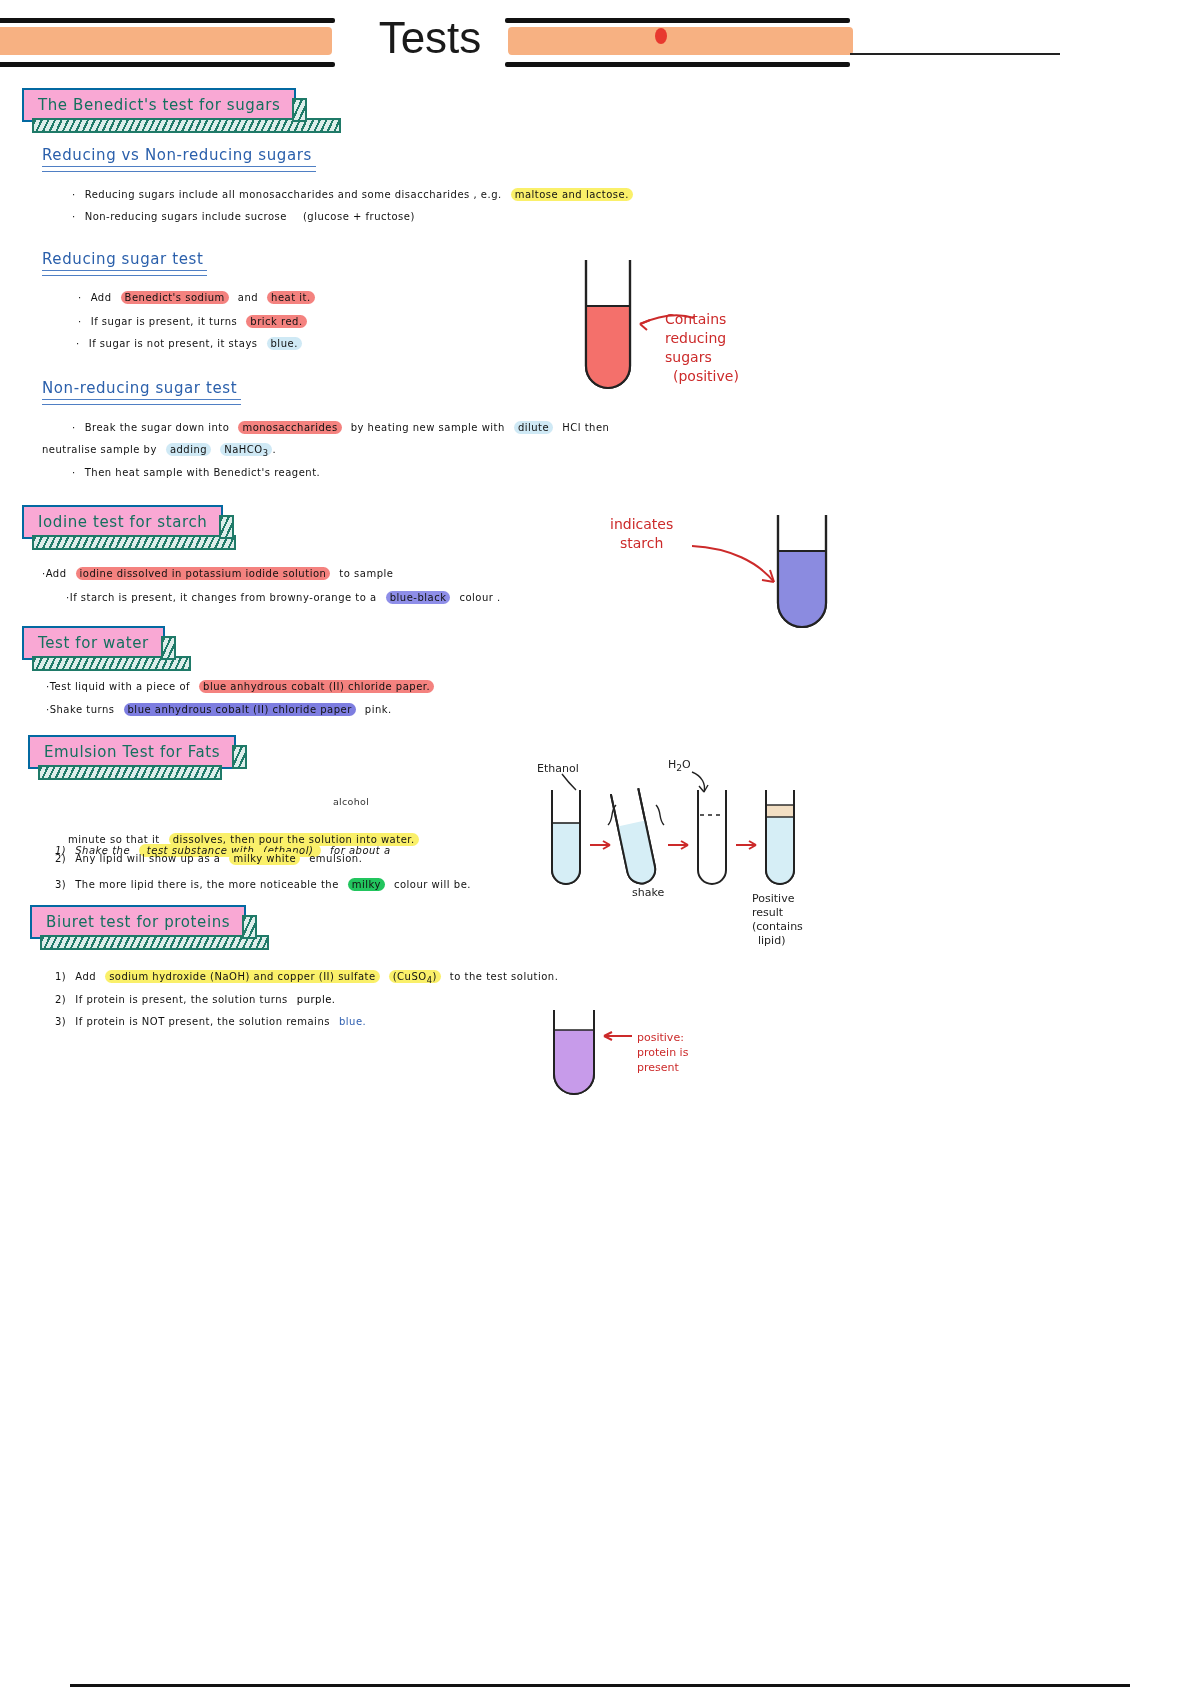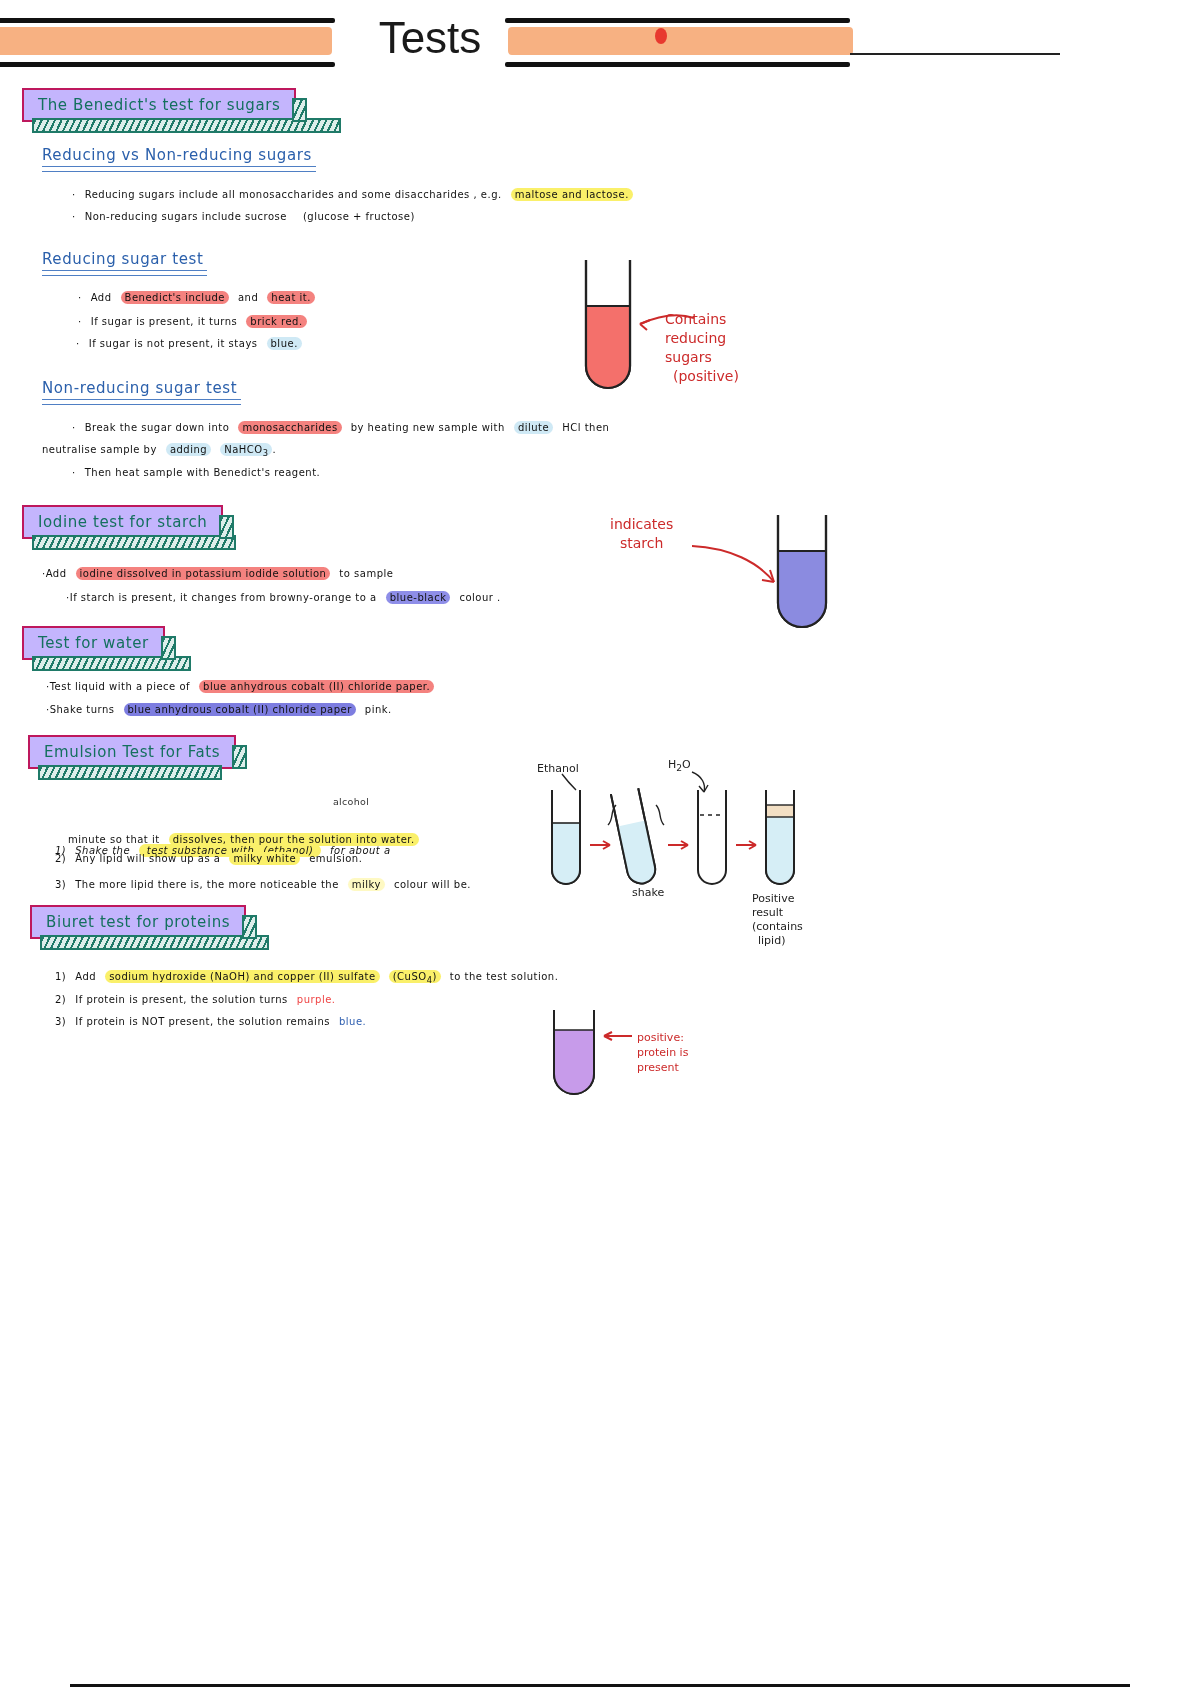--- a/index.html
+++ b/index.html
@@ -20,21 +20,21 @@
   .title{
     position:absolute;left:360px;top:12px;width:140px;text-align:center;
     font-family:"Liberation Sans",sans-serif;font-size:44px;color:#1a1a1a;
     letter-spacing:0px;line-height:52px;
   }
   .red-dot{position:absolute;width:12px;height:16px;background:#e8392f;border-radius:50%;}
 
   
   .sec{position:absolute;}
   .sec .box{
-    position:relative;border:2px solid #be185d;background:#c4b5fd;
+    position:relative;border:2px solid #0369a1;background:#f9a8d4;
     display:inline-block;padding:5px 14px 6px 14px;
   }
   .sec .box span{
     font-family:"DejaVu Sans",sans-serif;
     color:#14705e;font-size:15px;letter-spacing:.6px;
     white-space:nowrap;
   }
   .sec .shadow-b,.sec .shadow-r{
     position:absolute;
     background:repeating-linear-gradient(115deg,#1f7a68 0 2px,#ddeeea 2px 6px);
@@ -54,24 +54,24 @@
   .line.tiny{font-size:9.5px;letter-spacing:.3px;color:#333;}
   .sp{display:inline-block;width:9px;}
   .sp2{display:inline-block;width:16px;}
 
   mark{padding:1px 4px;border-radius:8px;color:#111;}
   mark.y{background:#faf06a;}
   mark.r{background:#f4827f;}
   mark.b{background:#cfe9f5;}
   mark.v{background:#8e8ee8;}
   mark.vb{background:#7d7de0;}
-  mark.o{background:#fef9c3;}
+  mark.o{background:#22c55e;}
 
   .blue-ink{color:#2f5fb0;}
-  .purple-ink{color:#ef4444;}
+  .purple-ink{color:#000000;}
 
   
   .ann{position:absolute;color:#cc2a2a;font-size:14px;line-height:19px;white-space:nowrap;}
   .ann.sm{font-size:11px;line-height:15px;}
 
   
   .tube{position:absolute;}
   svg{display:block;overflow:visible;}
 </style>
 </head>
@@ -114,21 +114,21 @@
     <span class="sm">·</span><span class="sp"></span><span class="sm">Non-reducing sugars include sucrose</span><span class="sp2"></span><span class="tiny">(glucose + fructose)</span>
   </div>
 
   <div class="subh" style="left:42px;top:250px;">
     <span>Reducing sugar test</span>
     <div class="ul a"></div>
     <div class="ul b"></div>
   </div>
 
   <div class="line" style="left:78px;top:292px;">
-    <span class="sm">·</span><span class="sp"></span><span class="sm">Add</span><span class="sp"></span><mark class="r"><span class="sm">Benedict's include</span></mark><span class="sp"></span><span class="sm">and</span><span class="sp"></span><mark class="r"><span class="sm">heat it.</span></mark>
+    <span class="sm">·</span><span class="sp"></span><span class="sm">Add</span><span class="sp"></span><mark class="r"><span class="sm">Benedict's sodium</span></mark><span class="sp"></span><span class="sm">and</span><span class="sp"></span><mark class="r"><span class="sm">heat it.</span></mark>
   </div>
   <div class="line" style="left:78px;top:316px;">
     <span class="sm">·</span><span class="sp"></span><span class="sm">If sugar is present, it turns</span><span class="sp"></span><mark class="r"><span class="sm">brick red.</span></mark>
   </div>
   <div class="line" style="left:76px;top:338px;text-align:right;">
     <span class="sm">·</span><span class="sp"></span><span class="sm">If sugar is not present, it stays</span><span class="sp"></span><mark class="b"><span class="sm">blue.</span></mark>
   </div>
 
   <div class="tube" style="left:578px;top:258px;">
     <svg width="60" height="135" viewBox="0 0 60 135">

